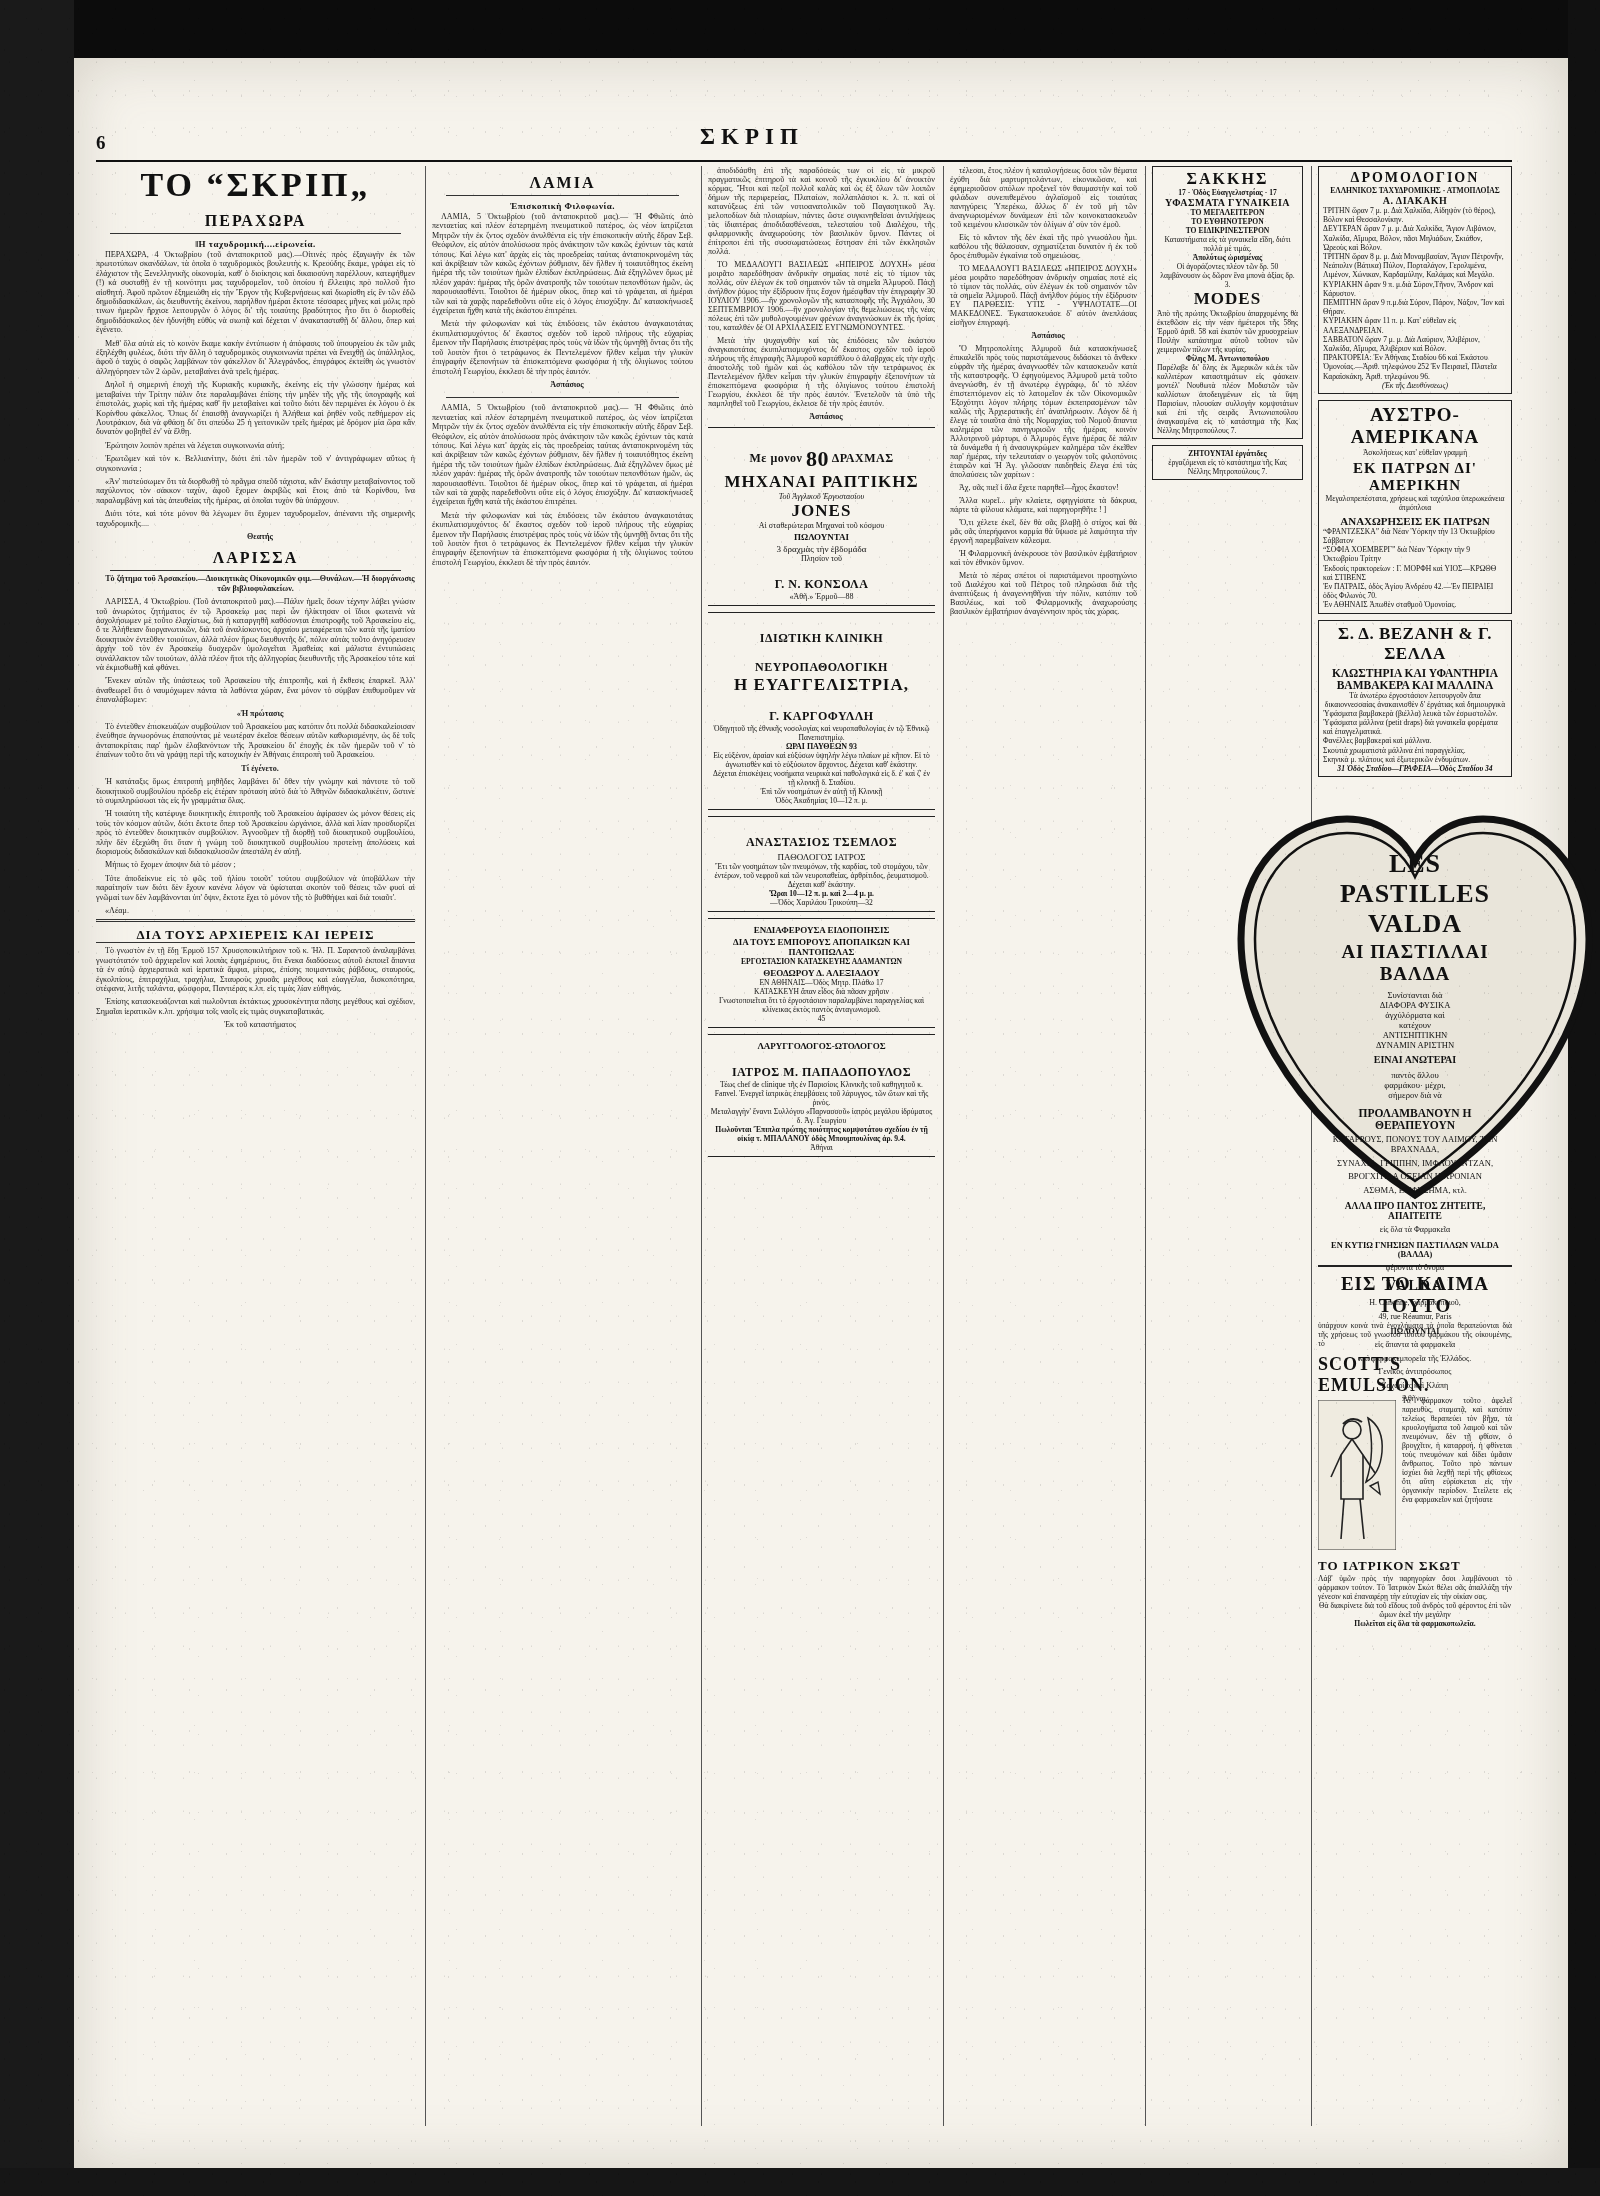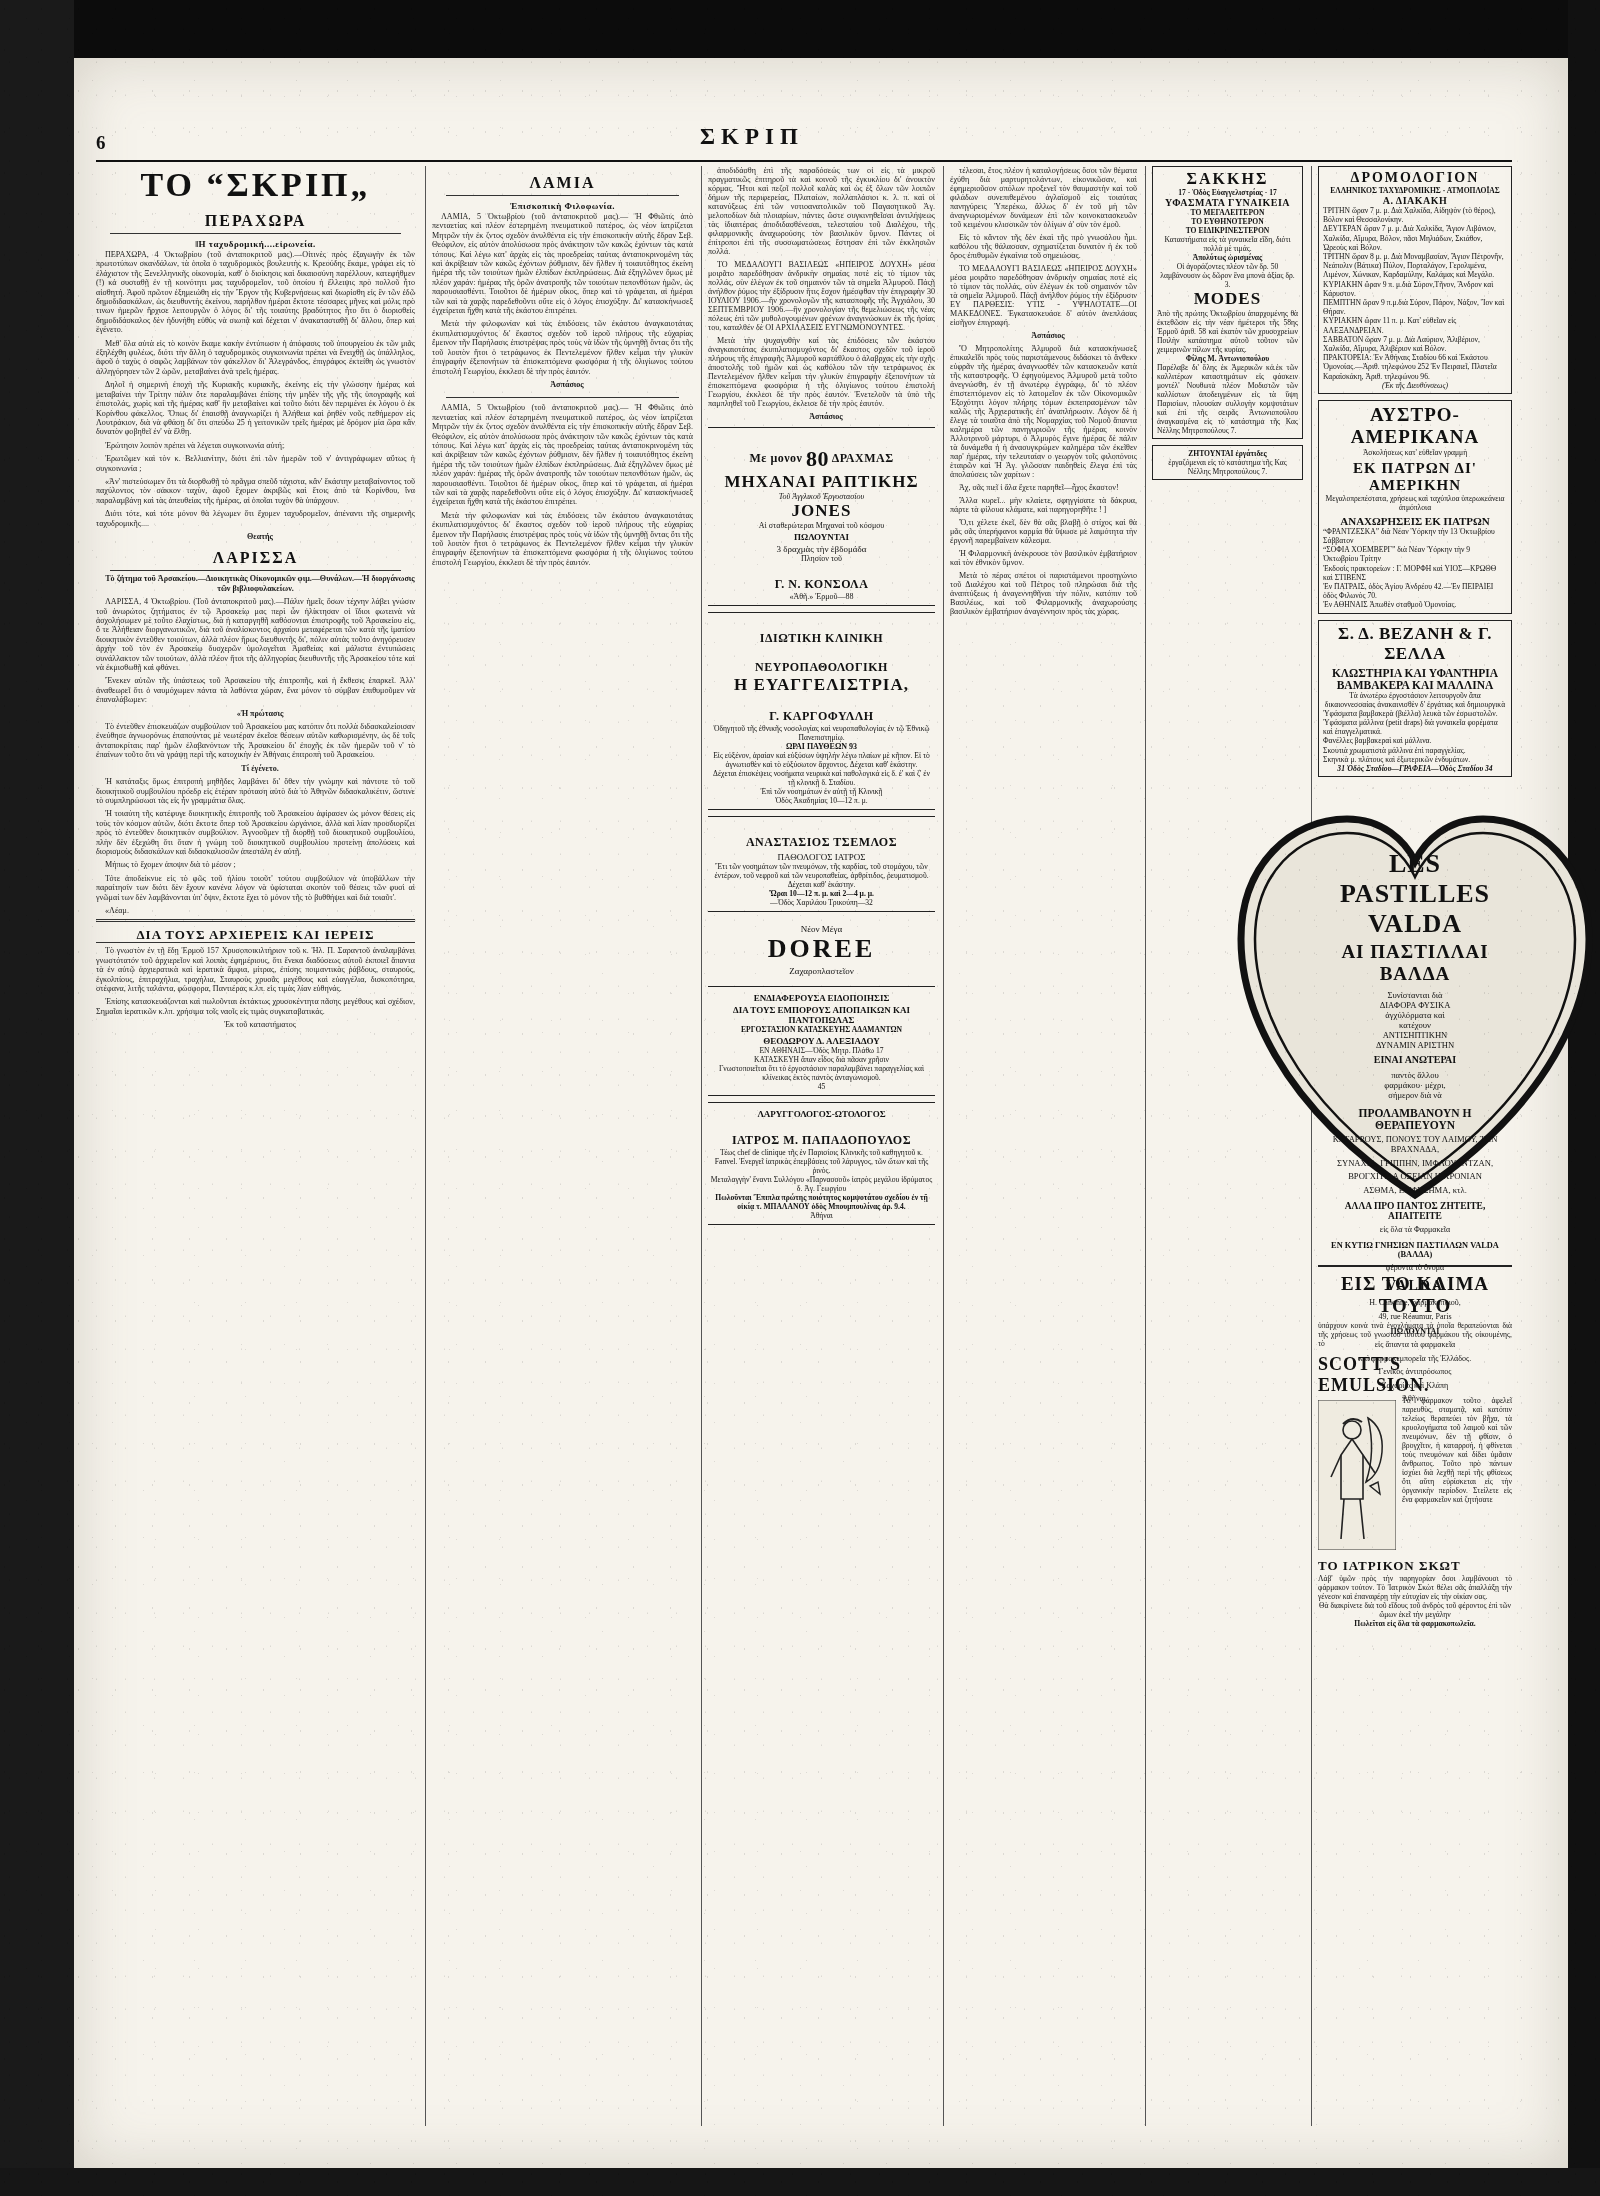--- a/index.html
+++ b/index.html
@@ -356,25 +356,20 @@
       </div>
 
       <div class="adbox">
         <div class="ad-t2">ΑΝΑΣΤΑΣΙΟΣ ΤΣΕΜΛΟΣ</div>
         <div class="ad-t3">ΠΑΘΟΛΟΓΟΣ ΙΑΤΡΟΣ</div>
         <div class="sm">Ἔτι τῶν νοσημάτων τῶν πνευμόνων, τῆς καρδίας, τοῦ στομάχου, τῶν ἐντέρων, τοῦ νεφροῦ καὶ τῶν νευροπαθείας, ἀρθρίτιδος, ῥευματισμοῦ. Δέχεται καθ' ἑκάστην.</div>
         <div class="sm bold">Ὥραι 10—12 π. μ. καὶ 2—4 μ. μ.</div>
         <div class="sm">—Ὁδὸς Χαριλάου Τρικούπη—32</div>
       </div>
 
-      <div class="adbox noline">
-        <div class="ad-t3">Νέον Μέγα</div>
-        <div class="ad-t1" style="font-size:26px;letter-spacing:3px;">DOREE</div>
-        <div class="ad-t3">Ζαχαροπλαστεῖον</div>
-      </div>
 
       <div class="adbox">
         <div class="ad-t3 bold">ΕΝΔΙΑΦΕΡΟΥΣΑ ΕΙΔΟΠΟΙΗΣΙΣ</div>
         <div class="ad-t3 bold">ΔΙΑ ΤΟΥΣ ΕΜΠΟΡΟΥΣ ΑΠΟΠΑΙΚΩΝ ΚΑΙ ΠΑΝΤΟΠΩΛΑΣ</div>
         <div class="sm bold">ΕΡΓΟΣΤΑΣΙΟΝ ΚΑΤΑΣΚΕΥΗΣ ΑΔΑΜΑΝΤΩΝ</div>
         <div class="ad-t3 bold">ΘΕΟΔΩΡΟΥ Δ. ΑΛΕΞΙΑΔΟΥ</div>
         <div class="sm">ΕΝ ΑΘΗΝΑΙΣ—Ὁδὸς Μητρ. Πλάθω 17</div>
         <div class="sm">ΚΑΤΑΣΚΕΥΗ ἅπαν εἶδος διὰ πᾶσαν χρῆσιν</div>
         <div class="sm">Γνωστοποιεῖται ὅτι τὸ ἐργοστάσιον παραλαμβάνει παραγγελίας καὶ κλίνεικας ἐκτὸς παντὸς ἀνταγωνισμοῦ.</div>
         <div class="sm">45</div>

